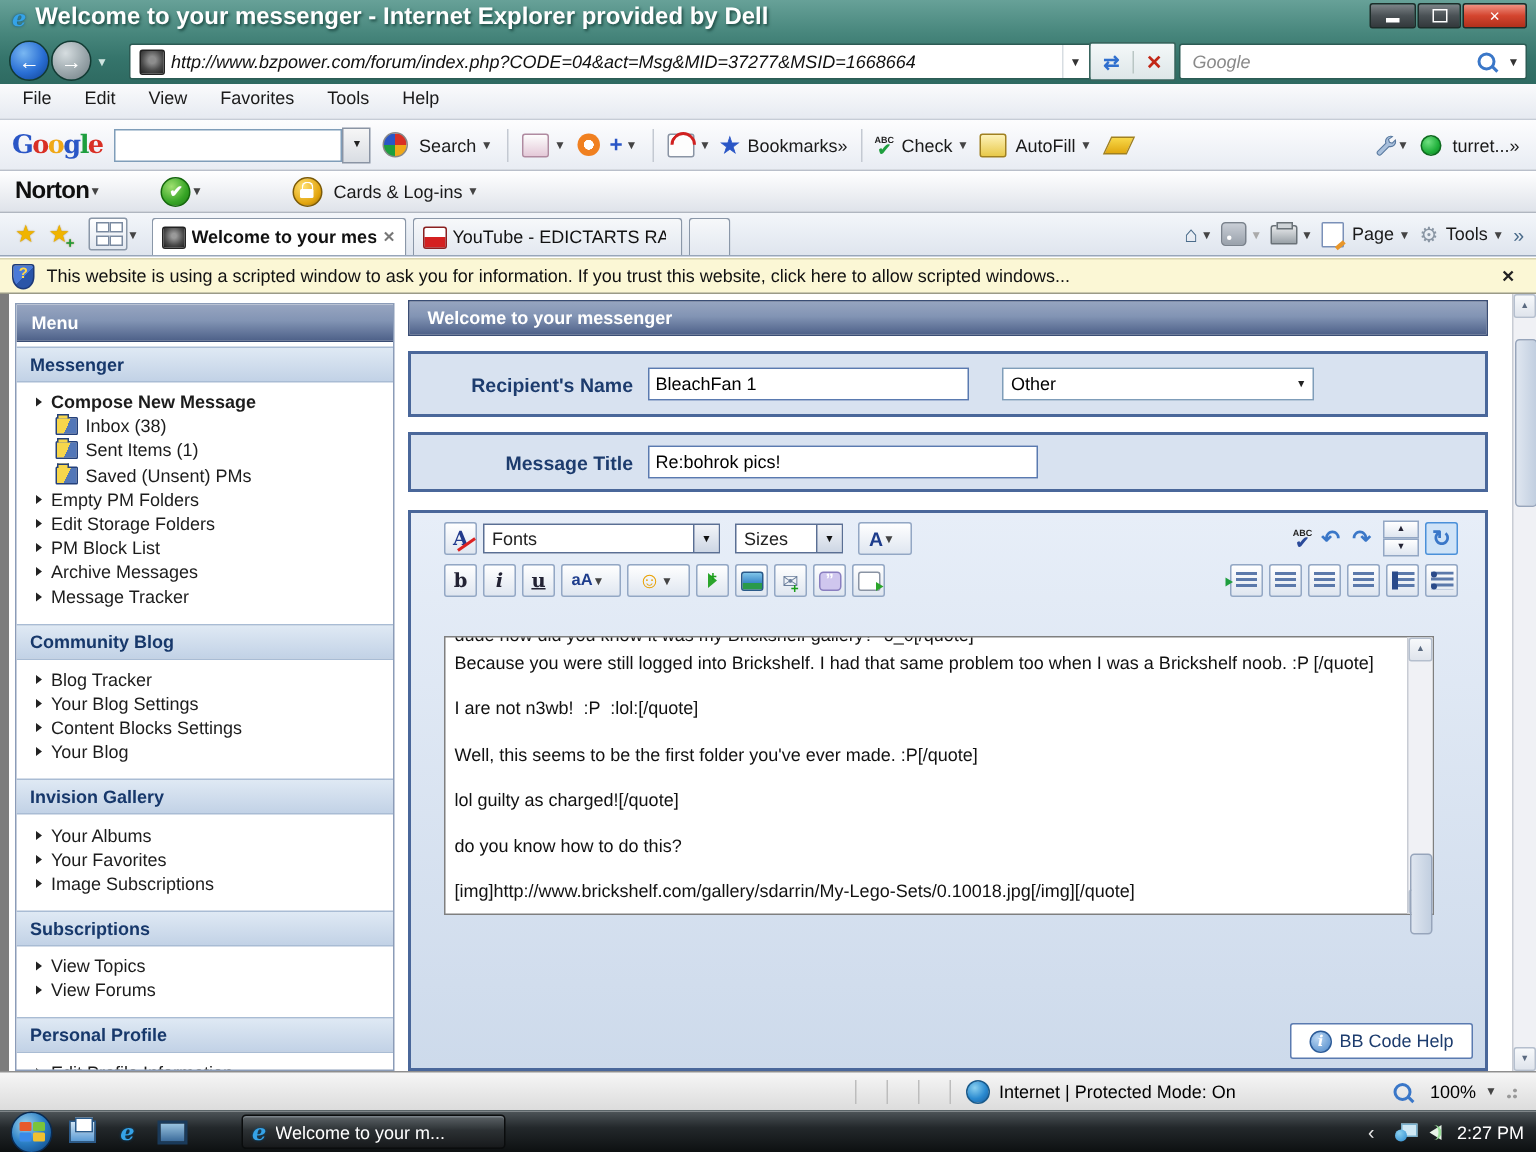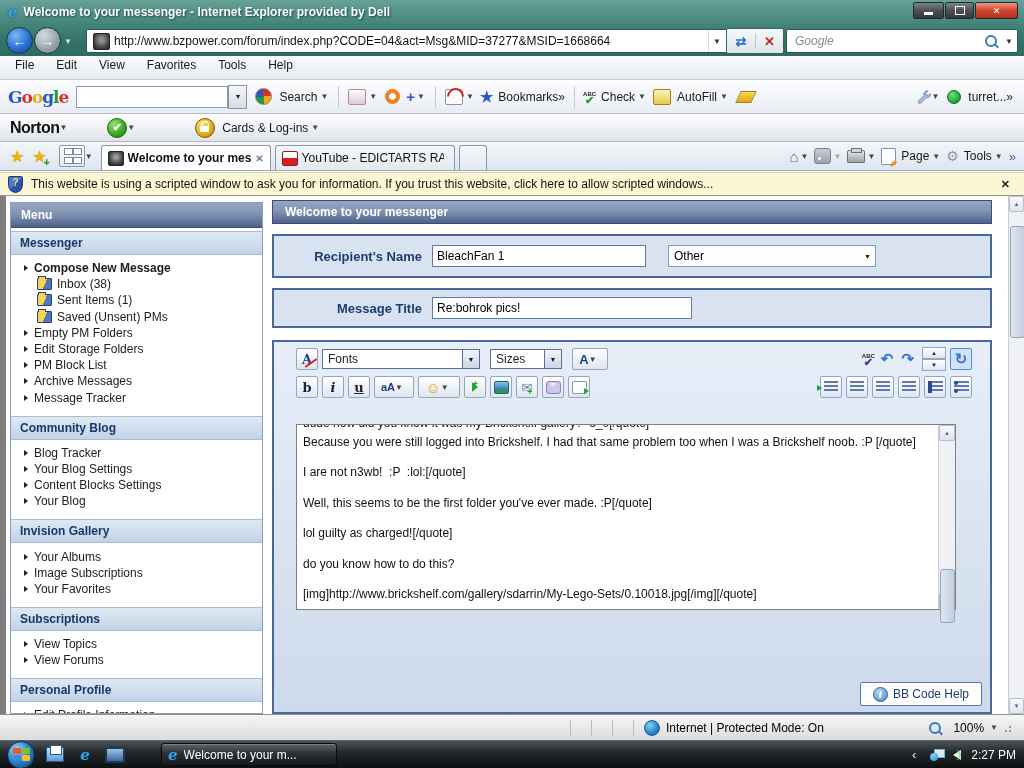--- a/index.html
+++ b/index.html
@@ -6,33 +6,33 @@
   #screen{position:relative;width:1024px;height:768px;overflow:hidden;
     font-family:"Liberation Sans",sans-serif;font-size:12px;background:#fff;}
   .abs{position:absolute;}
   .r{display:flex;align-items:center;}
 
   
   #chrome-top{left:0;top:0;width:1024px;height:56px;
     background:linear-gradient(180deg,#67a198 0%,#47867c 40%,#35746b 70%,#2e6a61 100%);}
   #titlebar{left:0;top:0;width:1024px;height:24px;}
   .ie-e{font:bold italic 15px "DejaVu Serif",serif;color:#35a3e8;text-shadow:0 0 2px #0a4c7a;}
-  #title-text{color:#fff;font-weight:bold;font-size:12px;text-shadow:1px 1px 2px #1c4a43;margin-left:6px;}
+  #title-text{color:#fff;font-weight:bold;font-size:16px;text-shadow:1px 1px 2px #1c4a43;margin-left:6px;}
   #win-controls{position:absolute;right:6px;top:2px;display:flex;gap:1px;}
   .wc{height:15px;border:1px solid #1d2c29;border-radius:2px;display:flex;align-items:center;justify-content:center;
       background:linear-gradient(#7d8488,#4a5155 50%,#33393c);color:#fff;font-size:9px;}
   .wc.min{width:29px;} .wc.max{width:27px;} .wc.close{width:41px;background:linear-gradient(#ef9384,#d4452f 50%,#b1301c);}
   .min-bar{width:9px;height:3px;background:#fff;margin-top:5px;}
   .max-sq{width:8px;height:7px;border:1px solid #fff;background:transparent;}
   .circle-btn{width:25px;height:25px;border-radius:50%;display:flex;align-items:center;justify-content:center;
       color:#fff;font-size:14px;font-weight:bold;border:1px solid #123a33;}
   #back-btn{background:radial-gradient(circle at 35% 30%,#79b7f2,#2a6fd4 55%,#0f3f8e);}
   #fwd-btn{background:radial-gradient(circle at 35% 30%,#d6dde0,#9aa6ab 55%,#6f7c82);}
   .navdd{color:#cfe4e0;font-size:8px;margin:0 2px;}
-  #address-box{left:86px;top:29px;width:636px;height:22px;background:#fff;border:1px solid #2c5b54;border-radius:2px;display:flex;align-items:center;padding:0 2px;}
+  #address-box{left:86px;top:29px;width:636px;height:22px;background:#fff;border:1px solid #2c5b54;border-radius:2px;display:flex;align-items:center;padding:0 2px;font-style:italic;}
   #addr-favicon{width:15px;height:15px;border-radius:2px;margin:0 4px;background:
       radial-gradient(circle at 50% 40%,#8d8d8d 20%,#4a4a4a 60%,#222 100%);border:1px solid #222;}
   #addr-url{flex:1;font-size:12px;color:#111;white-space:nowrap;overflow:hidden;}
   .in-dd{width:16px;text-align:center;color:#333;font-size:8px;border-left:1px solid #d7dde2;height:100%;display:flex;align-items:center;justify-content:center;}
   #reload-stop{left:726px;top:28px;width:56px;height:24px;background:linear-gradient(#f4f8f9,#dde6e8);border:1px solid #39655e;border-radius:2px;display:flex;}
   #reload-stop .half{flex:1;display:flex;align-items:center;justify-content:center;font-weight:bold;}
   #refresh-glyph{color:#2f6fce;font-size:13px;} #stop-glyph{color:#c22717;font-size:13px;border-left:1px solid #b9c6c4;width:100%;text-align:center;}
   #search-box{left:786px;top:29px;width:230px;height:22px;background:#fff;border:1px solid #2c5b54;border-radius:2px;display:flex;align-items:center;}
   #search-ph{flex:1;font-style:italic;color:#8a8a8a;padding-left:8px;}
   .mag{width:8px;height:8px;border:2px solid #3a77c8;border-radius:50%;position:relative;margin-right:4px;}
@@ -429,25 +429,25 @@
       </div>
 
       <div class="sec-hdr">Invision Gallery</div>
       <div class="sec-items">
         <div class="sitem">
             <span class="bullet"></span>
             <span class="lbl">Your Albums</span>
           </div>
         <div class="sitem">
             <span class="bullet"></span>
+            <span class="lbl">Your Favorites</span>
+          </div>
+        <div class="sitem">
+            <span class="bullet"></span>
             <span class="lbl">Image Subscriptions</span>
-          </div>
-        <div class="sitem">
-            <span class="bullet"></span>
-            <span class="lbl">Your Favorites</span>
           </div>
       </div>
 
       <div class="sec-hdr">Subscriptions</div>
       <div class="sec-items">
         <div class="sitem">
             <span class="bullet"></span>
             <span class="lbl">View Topics</span>
           </div>
         <div class="sitem">

